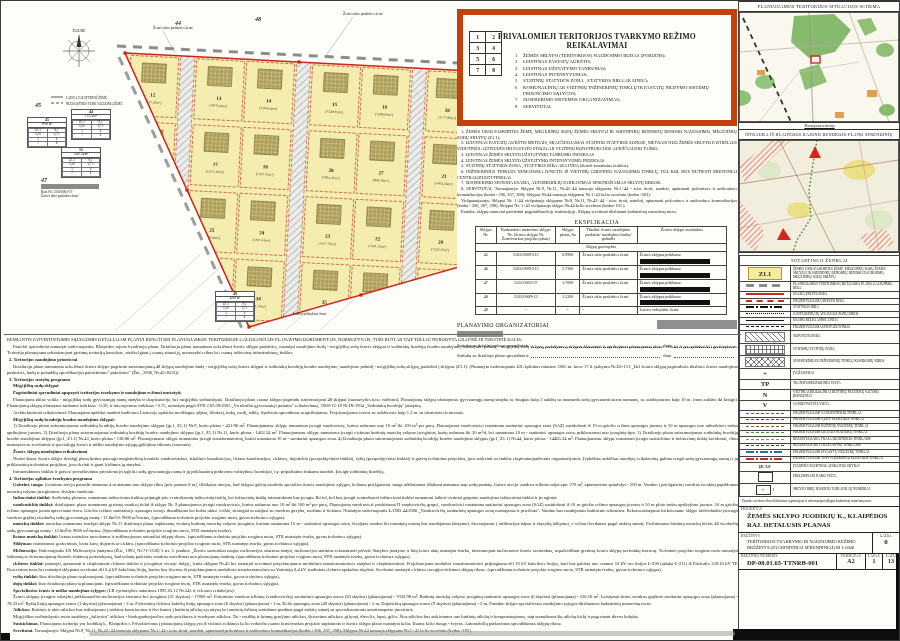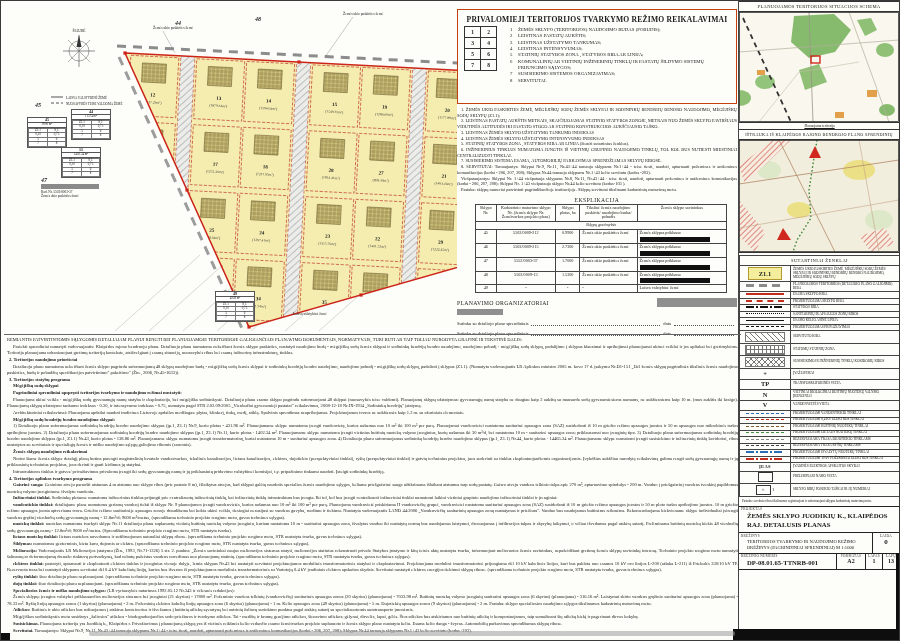--- a/index.html
+++ b/index.html
@@ -12,21 +12,21 @@
   .mini-table .mt-head{border-bottom:0.6px solid #555;text-align:center;font-weight:bold;font-size:4px;}
   .mini-table .mt-area{border-bottom:0.6px solid #555;text-align:center;font-size:3.2px;}
   .mini-table table{border-collapse:collapse;width:100%;}
   .mini-table td{border:0.4px solid #777;text-align:center;padding:0 1px;font-size:3.2px;}
   .neighbor-block{position:absolute;left:16px;top:172px;width:72px;font-size:3.4px;}
   .neighbor-block .nb-no{font-weight:bold;font-size:6px;font-style:italic;}
   .redact{background:#8f8f8f;display:inline-block;}
   .nb-bar{width:58px;height:5px;background:#8a8a8a;margin:1px 0;}
   
   .mid-col{position:absolute;left:456px;top:8px;width:280px;height:326px;}
-  .req-box{border:1px solid #c2410c;padding:2px 4px 3px 4px;position:relative;min-height:88px;}
+  .req-box{border:6px solid #c2410c;padding:14px 4px 3px 4px;position:relative;min-height:88px;}
   .req-grid{border-collapse:collapse;position:absolute;left:6px;top:16px;}
   .req-grid td{border:0.7px solid #333;width:13px;height:8px;text-align:center;font-size:5.5px;font-weight:bold;}
   .req-title{text-align:center;font-size:7.6px;font-weight:bold;letter-spacing:0.2px;margin:3px 0 3px 0;}
   .req-items{margin-left:48px;font-size:4.8px;line-height:1.32;}
   .req-item{display:flex;}
   .req-no{width:8px;flex:none;}
   .notes{font-size:4.4px;line-height:1.3;margin-top:3px;text-align:justify;}
   .notes .nline{text-indent:4px;}
   .ekspl-title{text-align:center;font-size:5.6px;letter-spacing:0.5px;margin-top:4px;}
   table.ekspl{border-collapse:collapse;margin:1px 0 0 18px;width:252px;}

